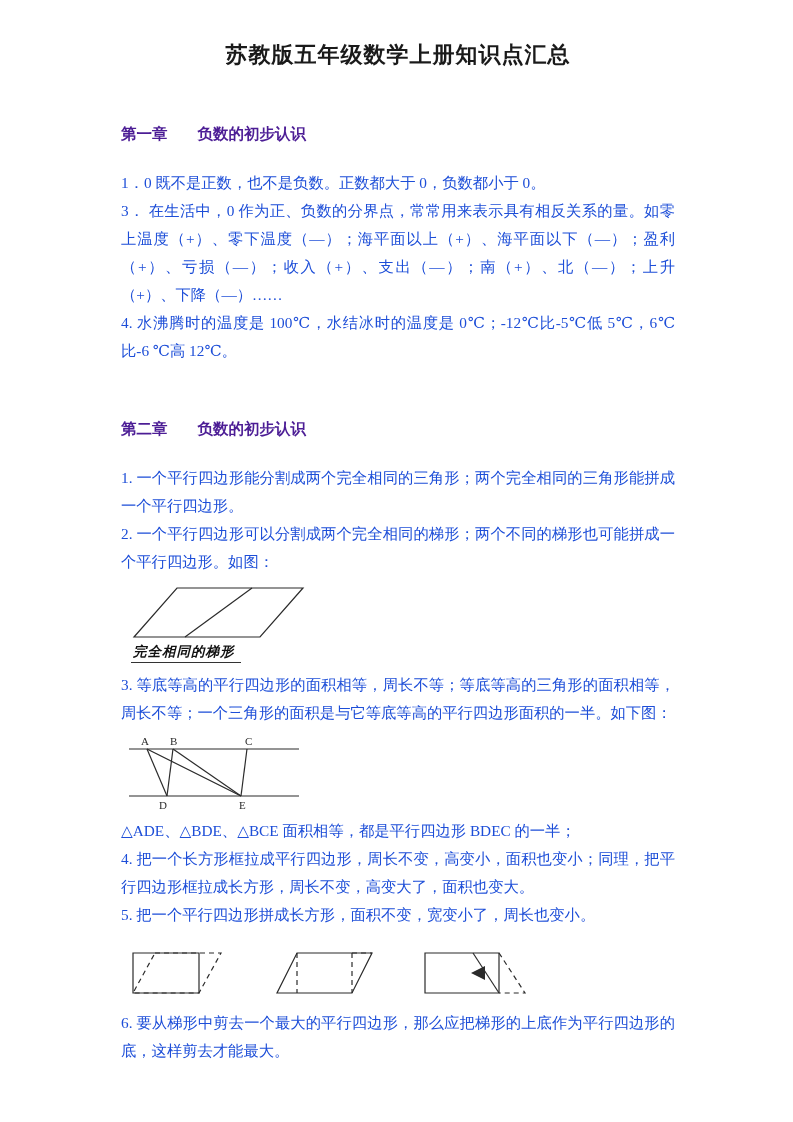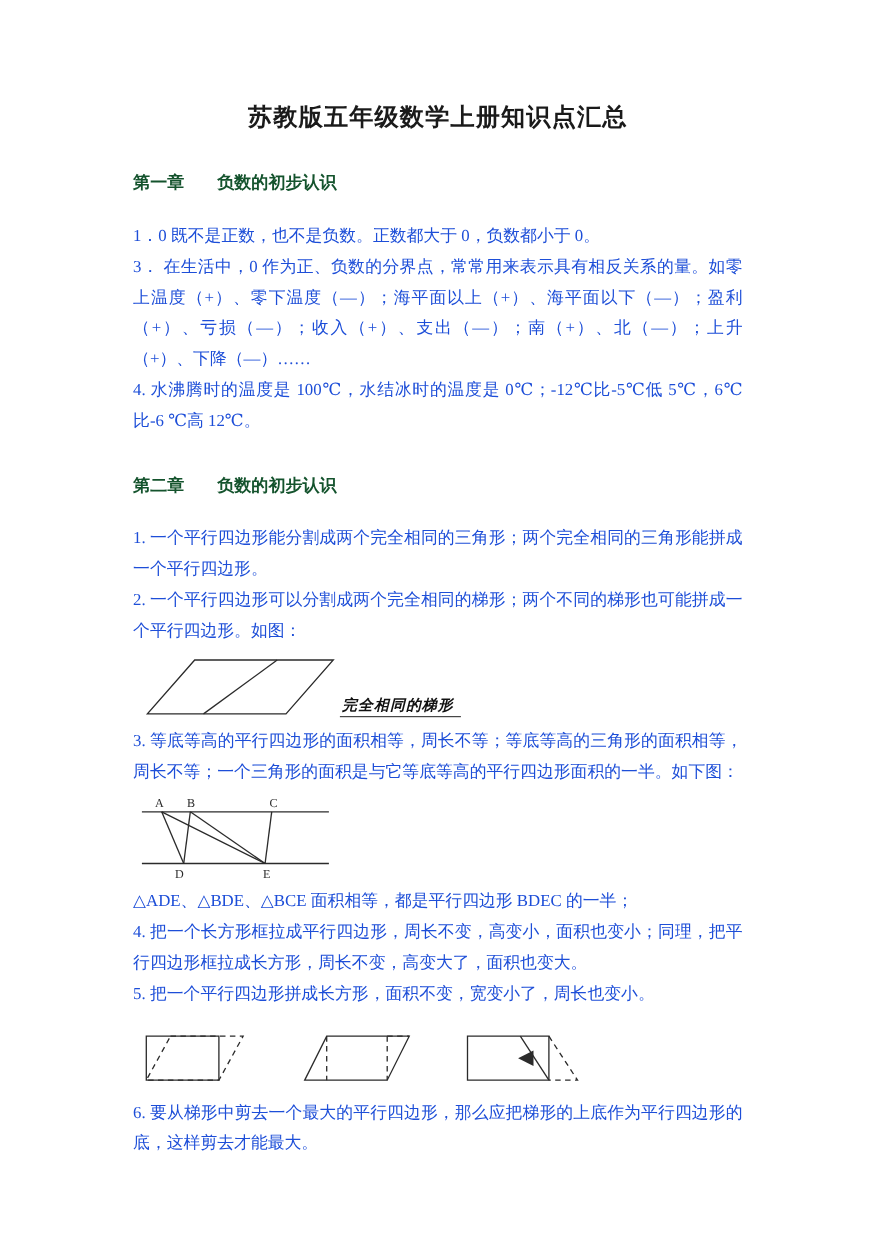--- a/index.html
+++ b/index.html
@@ -3,52 +3,52 @@
 <meta charset="utf-8">
 <style>
   * { margin: 0; padding: 0; box-sizing: border-box; }
   html, body { background: #ffffff; }
   .page {
     width: 793px;
     height: 1122px;
     background: #ffffff;
     color: #262626;
     font-family: "Liberation Serif", "DejaVu Serif", serif;
-    padding: 92px 118px 30px 121px;
+    padding: 40px 118px 30px 121px;
     overflow: hidden;
     position: relative;
   }
   .doc-title {
     font-size: 22px;
     font-weight: bold;
     text-align: center;
     color: #1a1a1a;
     letter-spacing: 1px;
   }
   .chapter-heading {
-    margin-top: 34px;
+    margin-top: 54px;
     font-size: 15.5px;
     font-weight: bold;
-    color: #14532d;
+    color: #4c1d95;
   }
   .chapter-heading .ch-num { margin-right: 30px; }
   .body-block { margin-top: 24px; }
   .para {
     font-size: 15.3px;
     line-height: 28px;
     text-align: justify;
     color: #1d4ed8;
   }
   .figure-row {
     display: flex;
     align-items: flex-end;
     gap: 42px;
     margin: 10px 0 8px 10px;
   }
-  .fig-block { display: flex; align-items: flex-end; }
+  .fig-block { display: flex; flex-direction: column; align-items: flex-start; }
   .fig-caption {
     font-weight: bold;
     font-size: 13.5px;
     color: #111;
     border-bottom: 1.5px solid #333;
     padding: 1px 6px 1px 2px;
     margin-top: 2px;
     font-style: italic;
     letter-spacing: 1px;
   }

